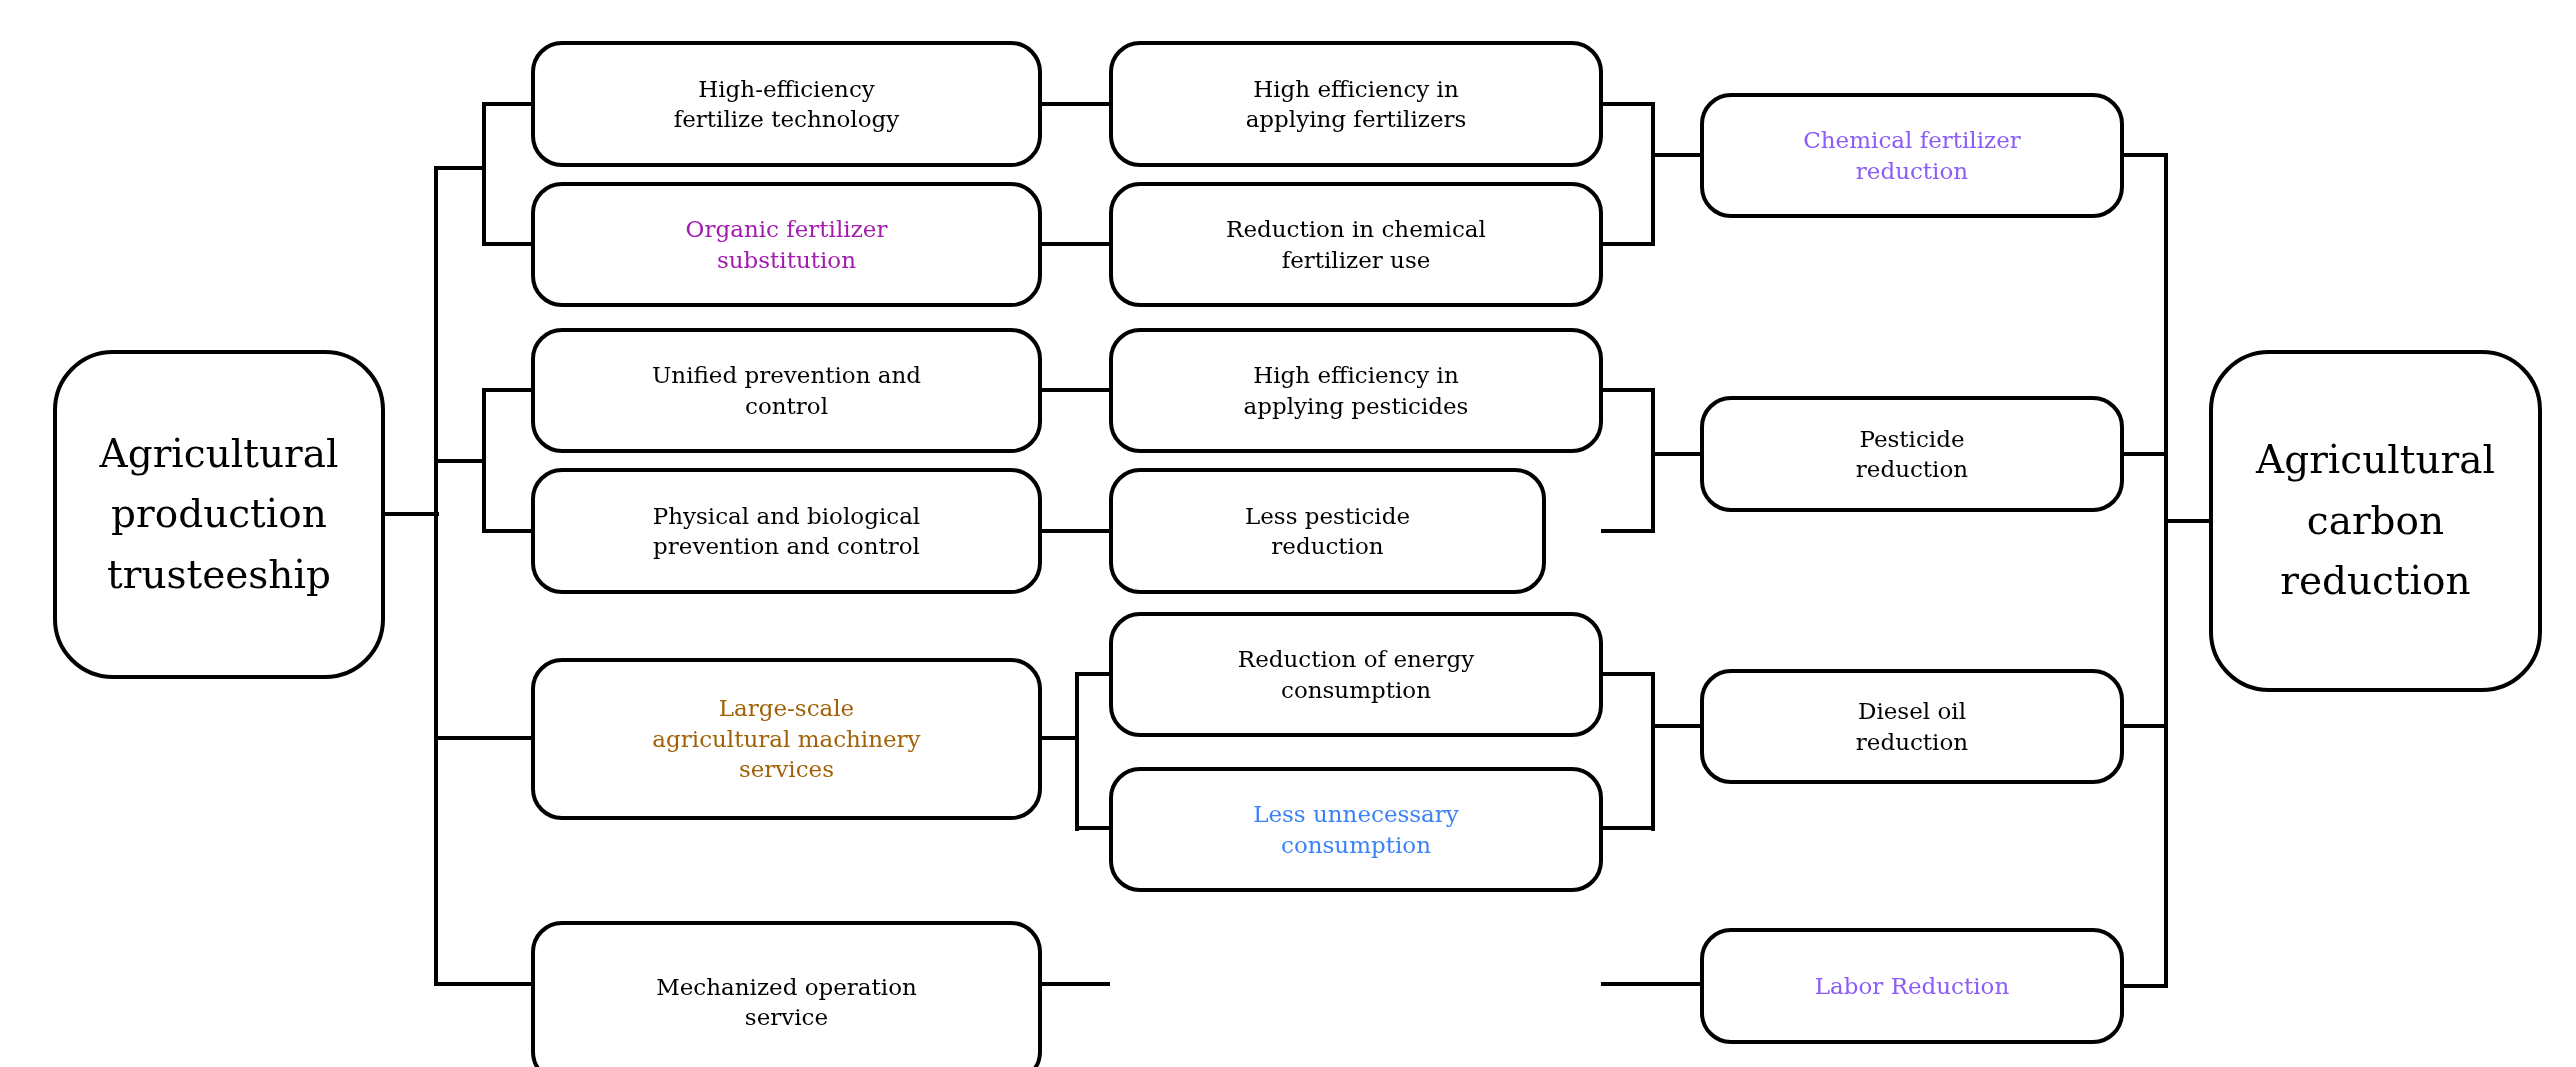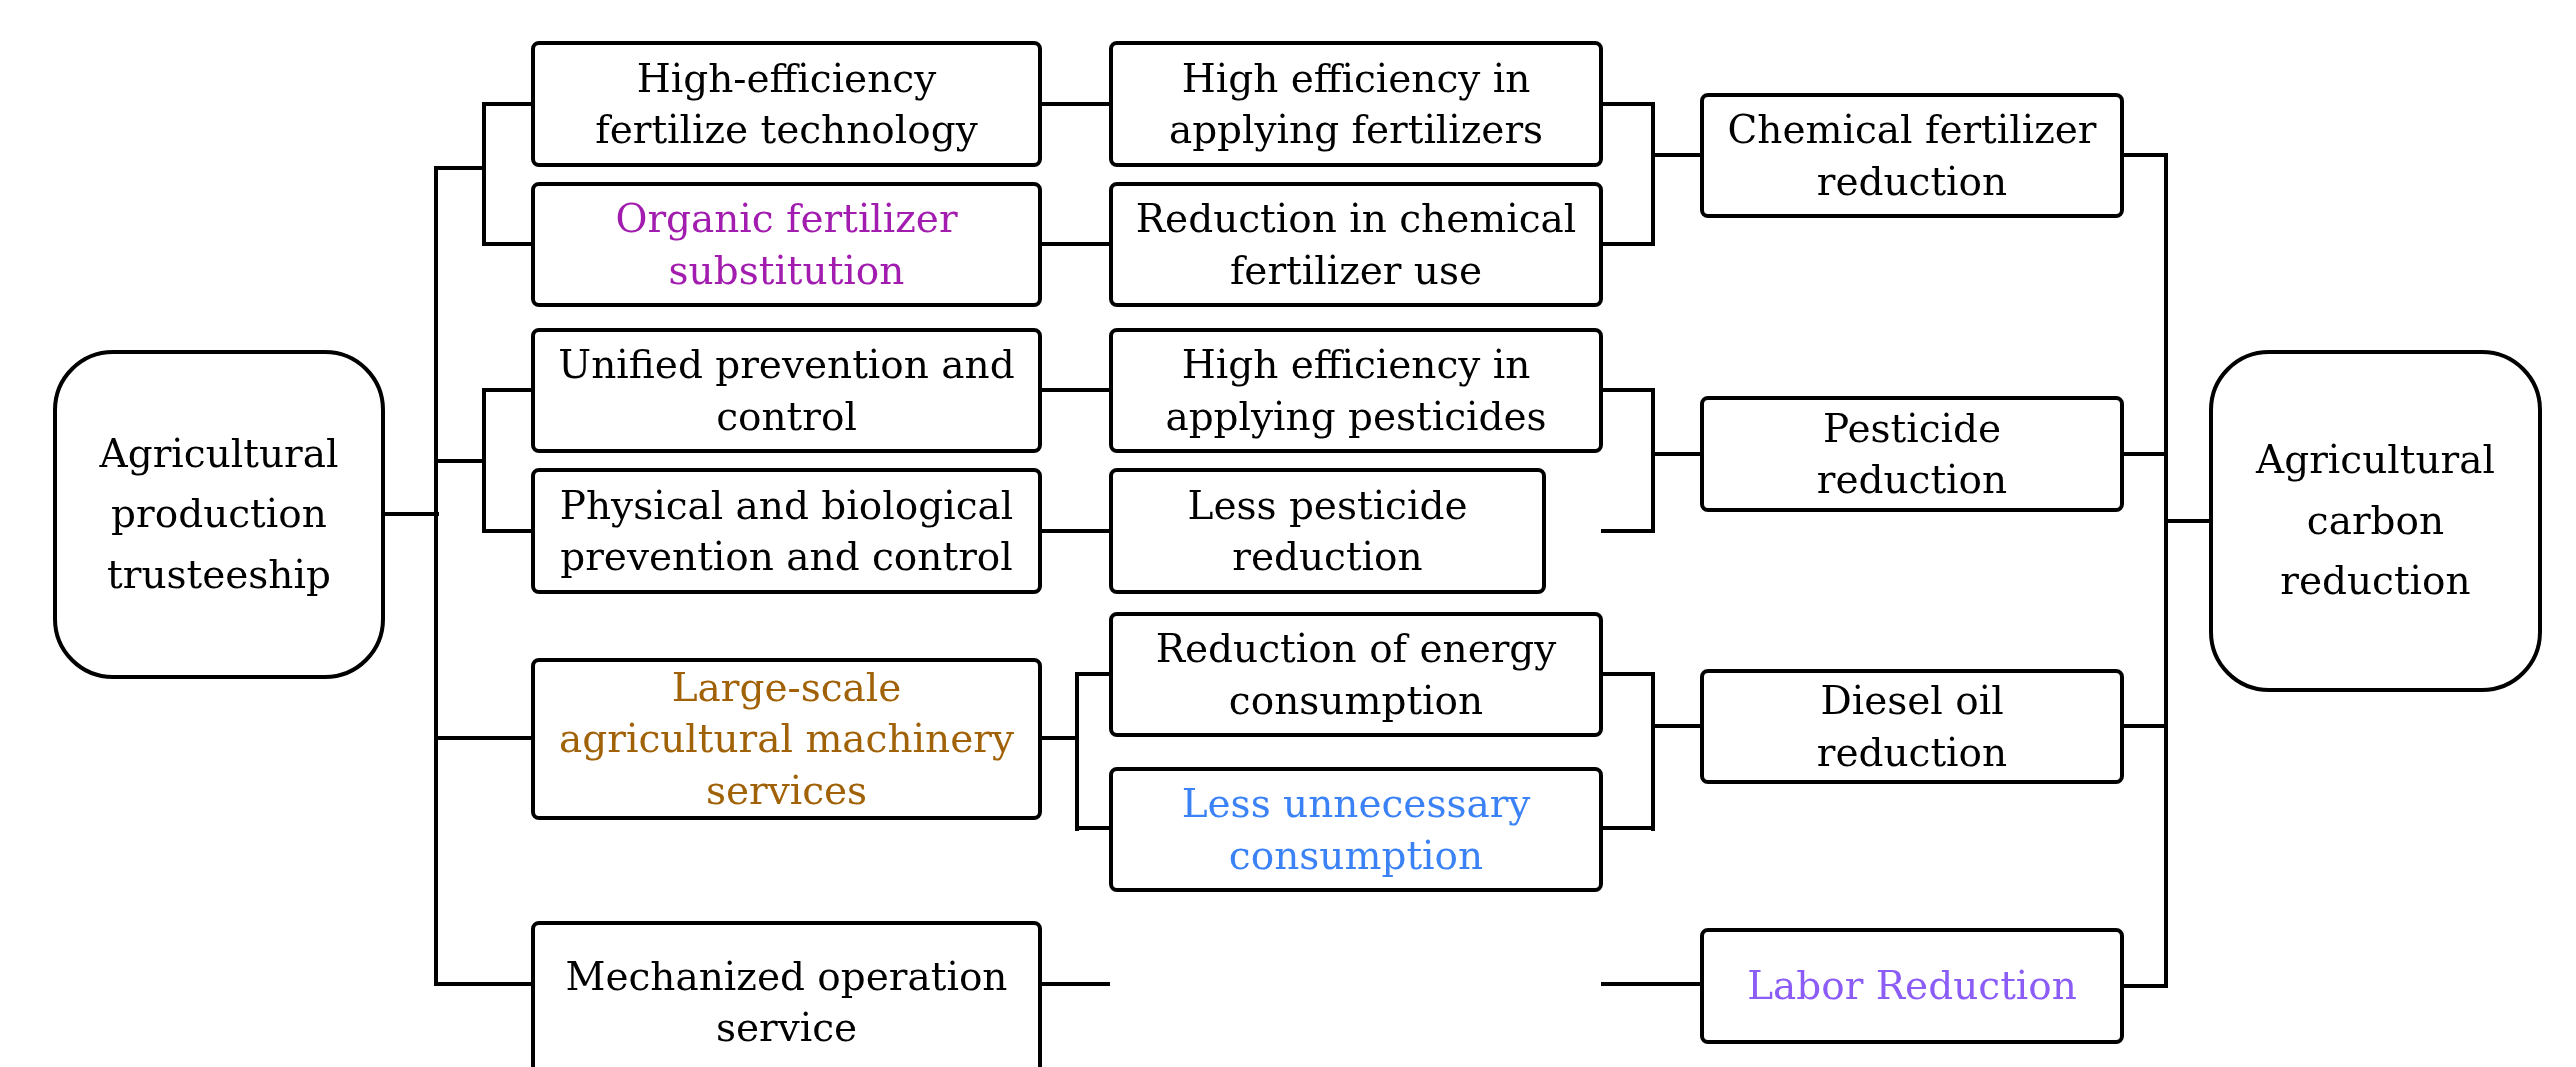--- a/index.html
+++ b/index.html
@@ -14,26 +14,26 @@
     background: #ffffff;
     font-family: "DejaVu Serif", "Liberation Serif", serif;
     color: #000000;
     overflow: hidden;
   }
   .node {
     position: absolute;
     box-sizing: border-box;
     background: #ffffff;
     border: 4.3px solid #000000;
-    border-radius: 8px;
+    border-radius: 31px;
     display: flex;
     align-items: center;
     justify-content: center;
     text-align: center;
-    font-size: 39px;
+    font-size: 23px;
     line-height: 1.32;
     white-space: pre-line;
     padding: 3.4px 13.8px;
     z-index: 2;
   }
   .node.big {
     border-radius: 60px;
     font-size: 39px;
     line-height: 1.55;
   }
@@ -108,21 +108,21 @@
     <div class="node" style="left: 1109px; top: 182px; width: 494px; height: 125px; border-color: rgb(0, 0, 0); color: rgb(0, 0, 0);">Reduction in chemical
 fertilizer use</div>
     <div class="node" style="left: 1109px; top: 328px; width: 494px; height: 125px; border-color: rgb(0, 0, 0); color: rgb(0, 0, 0);">High efficiency in
 applying pesticides</div>
     <div class="node" style="left: 1109px; top: 468px; width: 437px; height: 126px; border-color: rgb(0, 0, 0); color: rgb(0, 0, 0);">Less pesticide
 reduction</div>
     <div class="node" style="left: 1109px; top: 612px; width: 494px; height: 125px; border-color: rgb(0, 0, 0); color: rgb(0, 0, 0);">Reduction of energy
 consumption</div>
     <div class="node" style="left: 1109px; top: 767px; width: 494px; height: 125px; border-color: rgb(0, 0, 0); color: #3b82f6;">Less unnecessary
 consumption</div>
-    <div class="node" style="left: 1700px; top: 93px; width: 424px; height: 125px; border-color: rgb(0, 0, 0); color: #000000;">Chemical fertilizer
+    <div class="node" style="left: 1700px; top: 93px; width: 424px; height: 125px; border-color: rgb(0, 0, 0); color: #8b5cf6;">Chemical fertilizer
 reduction</div>
     <div class="node" style="left: 1700px; top: 396px; width: 424px; height: 116px; border-color: rgb(0, 0, 0); color: rgb(0, 0, 0);">Pesticide
 reduction</div>
     <div class="node" style="left: 1700px; top: 669px; width: 424px; height: 115px; border-color: rgb(0, 0, 0); color: rgb(0, 0, 0);">Diesel oil
 reduction</div>
     <div class="node" style="left: 1700px; top: 928px; width: 424px; height: 116px; border-color: rgb(0, 0, 0); color: #8b5cf6;">Labor Reduction</div>
     <div class="node big" style="left: 2209px; top: 350px; width: 333px; height: 342px; border-color: rgb(0, 0, 0); color: rgb(0, 0, 0);">Agricultural
 carbon
 reduction</div>
   </div>

